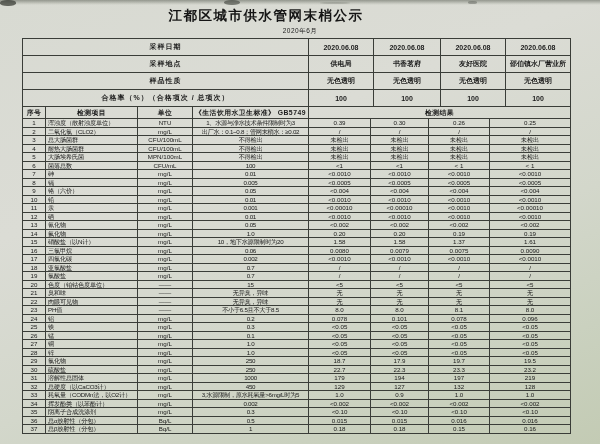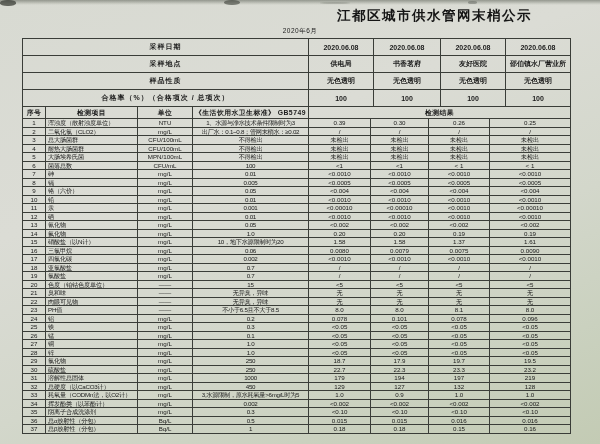--- a/index.html
+++ b/index.html
@@ -16,21 +16,21 @@
   .scan-top-edge{
     position:absolute;top:0;left:0;width:600px;height:5px;
     background:linear-gradient(180deg,rgba(90,95,85,.55),rgba(120,125,112,.18) 70%,transparent);
   }
   .smudge{position:absolute;background:#3c3f38;border-radius:45%;}
   .s1{top:0;left:0;width:16px;height:6px;opacity:.75;}
   .s2{top:0;left:224px;width:16px;height:5px;opacity:.6;}
   .s3{top:1px;left:468px;width:9px;height:3px;opacity:.35;}
   .s4{top:2px;left:320px;width:30px;height:2px;opacity:.2;}
   .title{
-    position:absolute;top:7px;left:0;width:532px;text-align:right;
+    position:absolute;top:7px;left:0;width:532px;text-align:center;
     font-size:13.5px;font-weight:bold;letter-spacing:1.5px;color:#151515;
   }
   .subtitle{
     position:absolute;top:27px;left:0;width:600px;text-align:center;
     font-size:6.5px;letter-spacing:.5px;color:#222;
   }
   .content{position:absolute;left:22px;top:38px;width:548px;}
   table{border-collapse:collapse;table-layout:fixed;width:548px;}
   td,th{
     border:1px solid #3a3d38;

